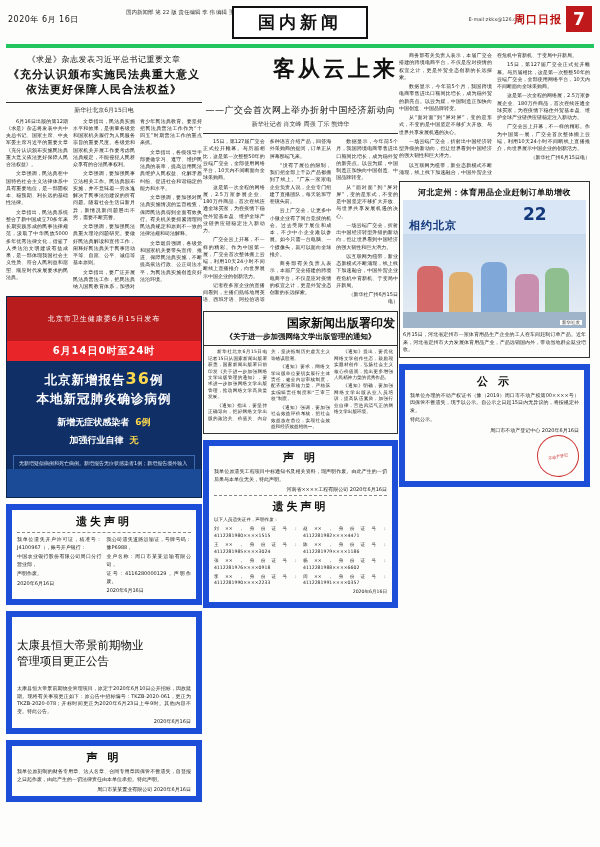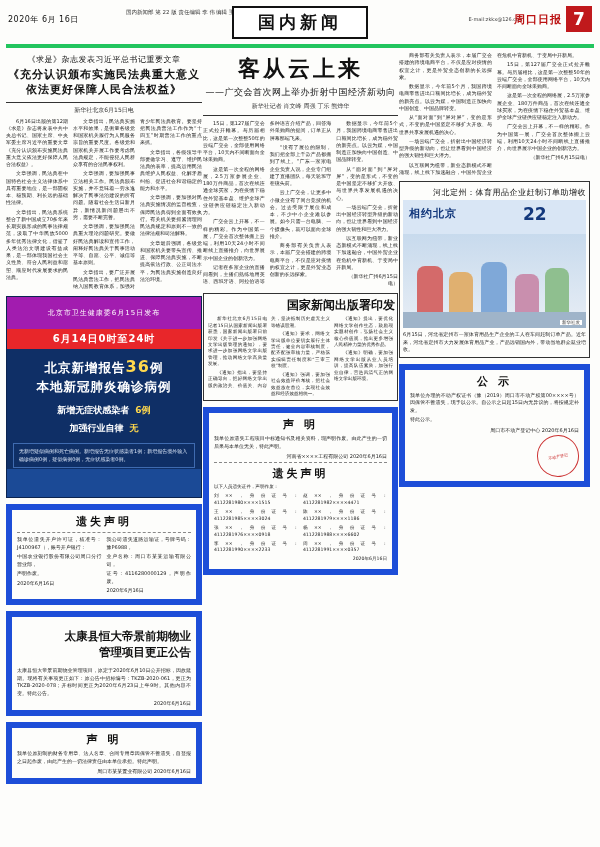--- a/index.html
+++ b/index.html
@@ -40,70 +40,70 @@
     letter-spacing:1px;padding:0 2px 4px;border-bottom:1px solid #333;}
   .byline{font-size:6px;text-align:center;color:#333;margin:3px 0;}
   .body3{column-count:3;column-gap:5px;font-size:5px;line-height:1.45;text-align:justify;
     color:#222;}
   .body2{column-count:2;column-gap:5px;font-size:5px;line-height:1.45;text-align:justify;color:#222;}
   .body3 p,.body2 p,.body1 p{margin:0 0 2px;text-indent:10px;}
 
   
   .covid{margin-top:6px;background:#0f2f66;color:#fff;padding:0;position:relative;
     border:1px solid #0b2450;height:200px;overflow:hidden;}
-  .covid-top{background:#a21caf;text-align:center;font-size:7px;padding:11px 0;letter-spacing:1px;}
+  .covid-top{background:#b91c1c;text-align:center;font-size:7px;padding:17px 0;letter-spacing:1px;}
   .covid-date{background:#e8262a;color:#fff;text-align:center;font-size:10px;font-weight:bold;
     padding:3px 0;letter-spacing:1px;}
   .covid-l1{text-align:center;font-size:12.5px;font-weight:bold;margin:8px 0 2px;letter-spacing:1px;}
   .covid-l1 b{color:#ffd84d;font-size:16px;}
   .covid-l2{text-align:center;font-size:12.5px;font-weight:bold;margin:2px 0 8px;letter-spacing:1px;}
   .covid-row{display:flex;align-items:center;justify-content:center;gap:6px;margin:5px 0;}
   .covid-row .lbl{font-size:9px;font-weight:bold;}
   .covid-row .val{font-size:9px;font-weight:bold;color:#ffd84d;}
   .covid-note{margin:8px 6px 0;border:1px solid #3f6bb0;font-size:5px;line-height:1.5;
     padding:4px 5px;color:#dbe6f7;}
   .covid-foot{position:absolute;left:0;right:0;bottom:0;height:28px;background:#1b4a96;}
 
   
   .notice{border:6px solid #1d4ed8;margin-top:6px;padding:4px 5px;}
   .notice h3{margin:0 0 3px;text-align:center;font-size:11px;font-weight:bold;letter-spacing:3px;}
   .notice .sub{font-size:5px;line-height:1.5;text-align:justify;color:#222;}
   .notice .sub p{margin:0 0 2px;}
   .notice .sign{text-align:right;font-size:5px;margin-top:3px;color:#222;}
   .dashed{border-top:1px dashed #888;margin:3px 0;}
 
-  .bigtitle{text-align:right;font-size:11.5px;font-weight:bold;line-height:1.4;margin:7px 0;}
-
-  
-  .mid-hl{text-align:center;font-size:22px;font-weight:bold;letter-spacing:3px;margin:2px 0 2px;}
+  .bigtitle{text-align:left;font-size:11.5px;font-weight:normal;line-height:1.4;margin:16px 0;}
+
+  
+  .mid-hl{text-align:right;font-size:22px;font-weight:bold;letter-spacing:3px;margin:2px 0 20px;}
   .mid-sub{text-align:center;font-size:9px;margin-bottom:3px;letter-spacing:.5px;}
   .mid-by{text-align:center;font-size:6px;color:#333;margin-bottom:4px;}
   .hr-thin{border-top:1px solid #333;margin:4px 0;}
 
   .notice-box2{border:1px solid #333;margin-top:5px;}
   .nb2-head{text-align:right;font-size:12px;font-weight:bold;padding:3px 2px 0;line-height:1.4;}
   .nb2-sub{text-align:center;font-size:7.5px;font-weight:bold;padding:1px 2px 3px;
     border-bottom:1px solid #333;}
   .nb2-body{column-count:3;column-gap:4px;font-size:4.6px;line-height:1.4;padding:3px 4px;
     text-align:justify;color:#222;}
   .nb2-body p{margin:0 0 2px;text-indent:9px;}
 
   
   .photo-wrap{border:1px solid #333;margin-top:5px;padding:3px;}
   .photo-cap{font-size:5px;line-height:1.5;text-align:justify;color:#222;margin-top:3px;}
   .photo{position:relative;height:128px;background:linear-gradient(#bcd3ea,#e8eef5);overflow:hidden;}
   .ph-banner{position:absolute;left:0;right:0;top:0;height:34px;background:#d9e6f5;}
-  .ph-txt{position:absolute;left:6px;top:6px;font-size:11px;font-weight:bold;color:#13387c;letter-spacing:1px;text-align:center;}
+  .ph-txt{position:absolute;left:6px;top:18px;font-size:11px;font-weight:bold;color:#13387c;letter-spacing:1px;text-align:center;}
   .ph-txt2{position:absolute;left:120px;top:4px;font-size:17px;font-weight:bold;color:#13387c;}
   .ph-people{position:absolute;bottom:0;left:0;right:0;height:96px;}
   .pp{position:absolute;bottom:0;border-radius:8px 8px 0 0;}
   .ph-floor{position:absolute;left:0;right:0;bottom:0;height:16px;background:#9fb4c9;}
   .ph-sign{position:absolute;right:4px;bottom:3px;font-size:4.5px;color:#333;background:#fff;padding:0 2px;}
 
-  .righthead{text-align:right;font-size:8px;font-weight:normal;letter-spacing:.5px;margin:2px 0;}
+  .righthead{text-align:center;font-size:8px;font-weight:bold;letter-spacing:.5px;margin:2px 0;}
   .tiny{font-size:4.6px;line-height:1.5;color:#222;text-align:justify;}
   .tiny p{margin:0 0 2px;}
   .idcols{column-count:2;column-gap:5px;}
   .right-align{text-align:right;}
   .stamp{width:40px;height:40px;border:1px solid #c33;border-radius:50%;color:#c33;
     font-size:4px;display:flex;align-items:center;justify-content:center;text-align:center;
     transform:rotate(-12deg);margin:2px 0 0 auto;}
 </style>
 </head>
 <body>
@@ -216,20 +216,21 @@
         <p>商务部有关负责人表示，本届广交会搭建的跨境电商平台，不仅是应对疫情的权宜之计，更是外贸业态创新的长远探索。</p>
         <p>数据显示，今年前5个月，我国跨境电商零售进出口额同比增长，成为稳外贸的新亮点。以云为媒，中国制造正加快向中国创造、中国品牌转变。</p>
         <p>从“面对面”到“屏对屏”，变的是形式，不变的是中国坚定不移扩大开放、与世界共享发展机遇的决心。</p>
         <p>一场云端广交会，折射出中国经济转型升级的新动向，也让世界看到中国经济的强大韧性和巨大潜力。</p>
         <p>以互联网为纽带，新业态新模式不断涌现，线上线下加速融合，中国外贸企业在危机中育新机、于变局中开新局。</p>
         <p class="right-align">（新华社广州6月15日电）</p>
       </div>
 
       <div class="notice-box2">
         <div class="nb2-head">国家新闻出版署印发</div>
+        <div class="nb2-sub">《关于进一步加强网络文学出版管理的通知》</div>
         <div class="nb2-body">
           <p>新华社北京6月15日电 记者15日从国家新闻出版署获悉，国家新闻出版署日前印发《关于进一步加强网络文学出版管理的通知》，要求进一步加强网络文学出版管理，推动网络文学高质量发展。</p>
           <p>《通知》指出，要坚持正确导向，把好网络文学出版的政治关、价值关、内容关，坚决抵制历史虚无主义等错误思潮。</p>
           <p>《通知》要求，网络文学出版单位要切实履行主体责任，健全内容审核制度，配齐配强审核力量，严格落实编辑责任制度和“三审三校”制度。</p>
           <p>《通知》强调，要加强社会效益评价考核，把社会效益放在首位，实现社会效益和经济效益相统一。</p>
           <p>《通知》提出，要优化网络文学创作生态，鼓励现实题材创作，弘扬社会主义核心价值观，推出更多增强人民精神力量的优秀作品。</p>
           <p>《通知》明确，要加强网络文学出版从业人员培训，提高队伍素质，加强行业自律，营造风清气正的网络文学出版环境。</p>
         </div>
       </div>
 

